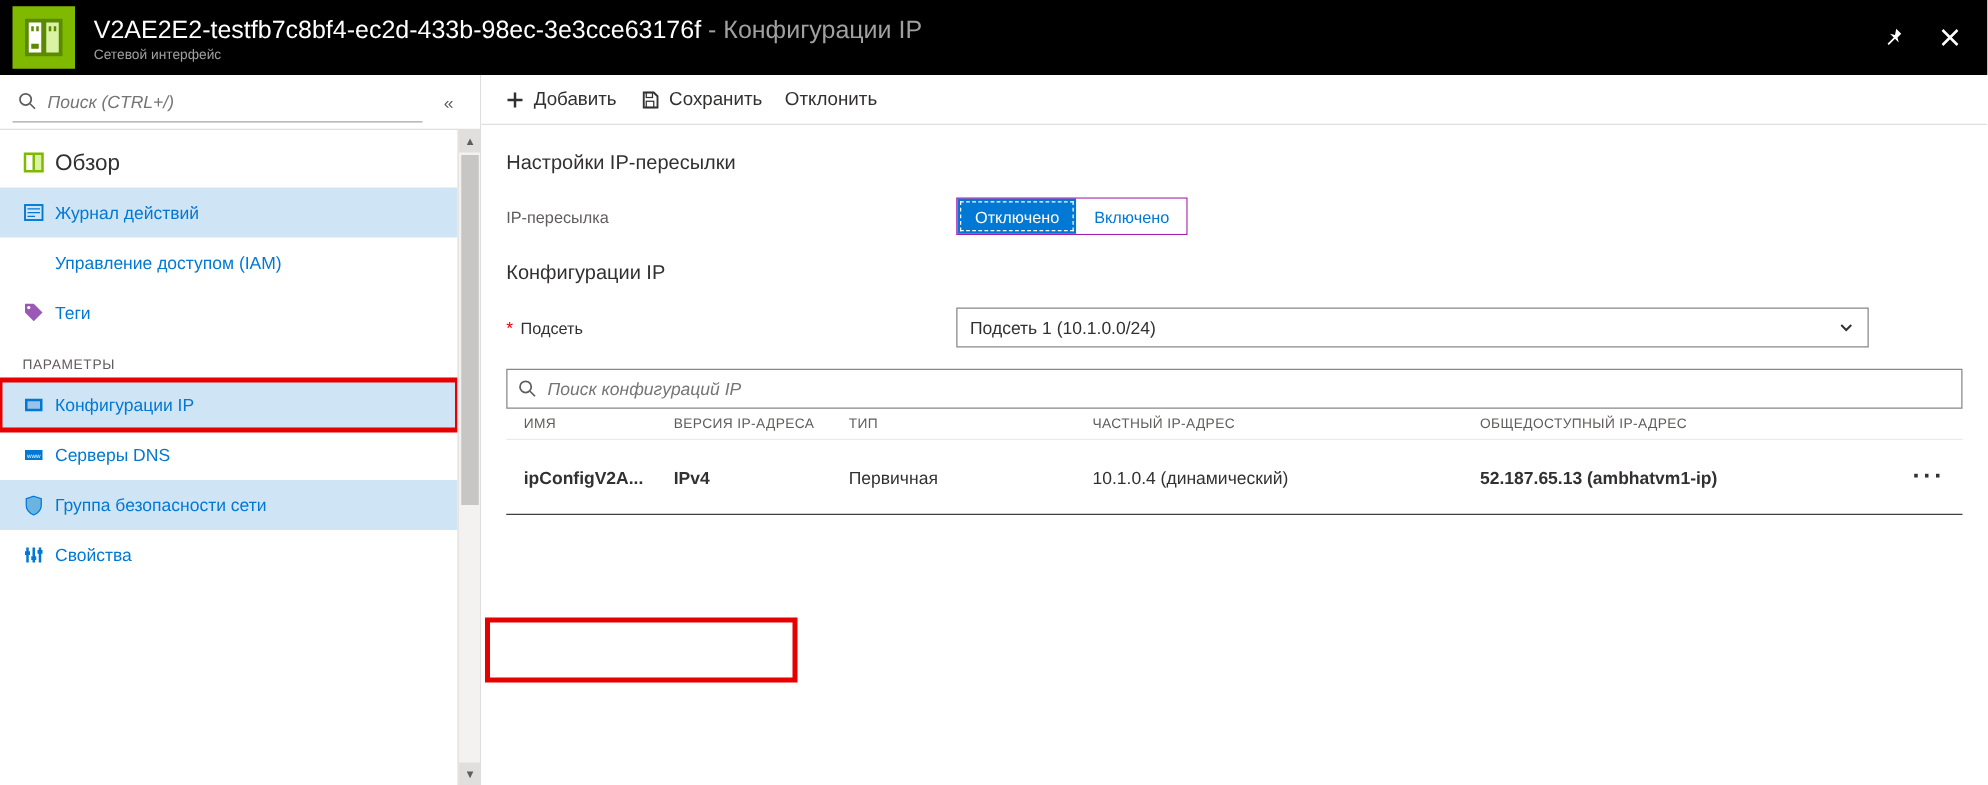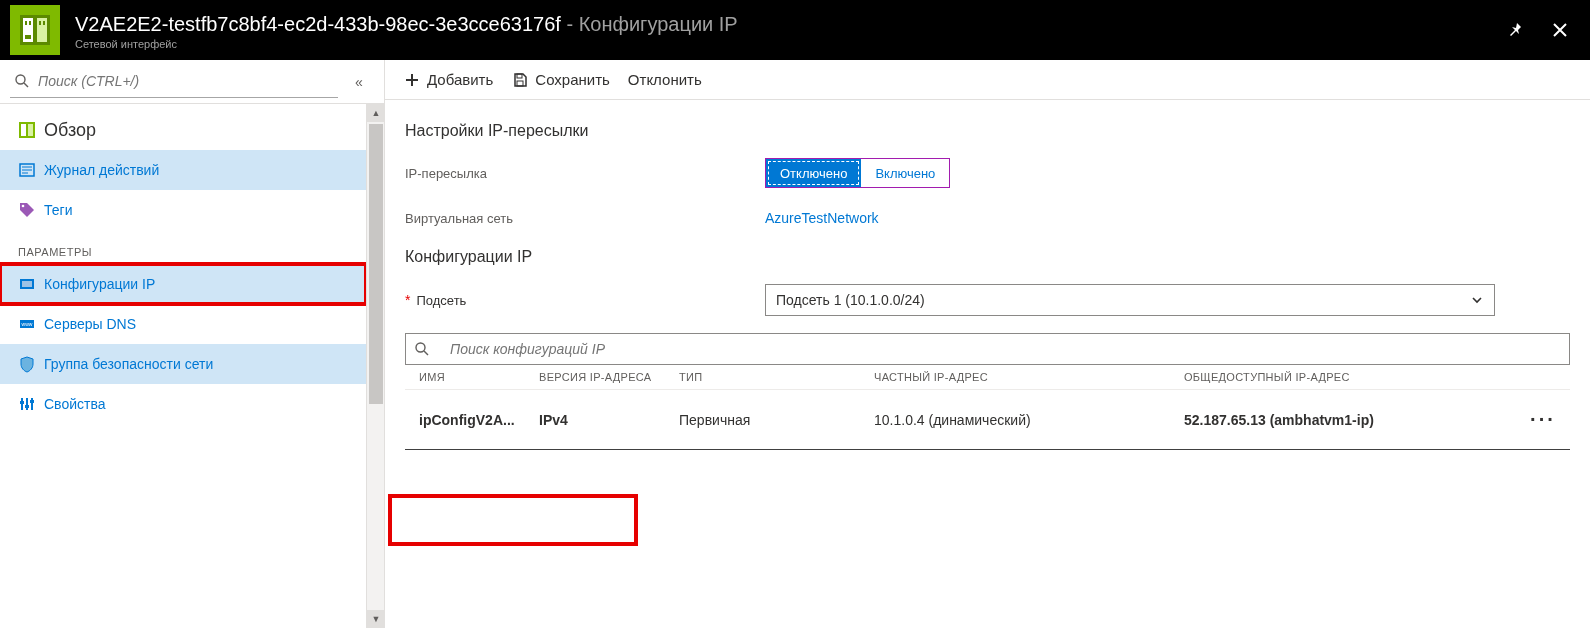--- a/index.html
+++ b/index.html
@@ -59,21 +59,21 @@
   .toggle { display: inline-flex; border: 1px solid #a21caf; }
   .toggle .opt { height: 28px; padding: 0 14px; display: flex; align-items: center; font-size: 13px; cursor: pointer; }
   .toggle .opt.active { background: #0078d4; color: #fff; outline: 1px dashed #fff; outline-offset: -3px; }
   .toggle .opt.inactive { color: #0078d4; background: #fff; }
   
   .link { color: #0078d4; font-size: 14px; cursor: pointer; }
   
   .select-box { border: 1px solid #8a8886; height: 32px; display: flex; align-items: center; padding: 0 10px; justify-content: space-between; cursor: pointer; max-width: 730px; font-size: 14px; gap: 10px; }
   .select-box .chev { color: #605e5c; }
   
-  .filter-box { border: 1px solid #8a8886; height: 32px; display: flex; align-items: center; padding: 0 8px; gap: 20px; margin-top: 17px; }
+  .filter-box { border: 1px solid #8a8886; height: 32px; display: flex; align-items: center; padding: 0 8px; gap: 8px; margin-top: 17px; }
   .filter-box input { border: none; outline: none; flex: 1; font-size: 14px; color: #605e5c; font-style: italic; }
   .filter-box .mag { color: #605e5c; }
   
   .grid { }
   .grid-head { display: flex; padding: 6px 14px; font-size: 11px; letter-spacing: 0.3px; color: #605e5c; }
   .col-name { width: 120px; }
   .col-ver { width: 140px; }
   .col-type { width: 195px; }
   .col-priv { width: 310px; }
   .col-pub { flex: 1; }
@@ -160,20 +160,24 @@
             <svg width="18" height="18" viewBox="0 0 18 18">
                 <rect x="2" y="3" width="14" height="12" fill="none" stroke="#0078d4" stroke-width="1.5"></rect>
                 <line x1="4" y1="6" x2="14" y2="6" stroke="#0078d4"></line>
                 <line x1="4" y1="9" x2="14" y2="9" stroke="#0078d4"></line>
                 <line x1="4" y1="12" x2="10" y2="12" stroke="#0078d4"></line>
               </svg>
           </span>
           <span>Журнал действий</span>
         </div>
         <div class="nav-item">
+          <span class="nico"></span>
+          <span>Управление доступом (IAM)</span>
+        </div>
+        <div class="nav-item">
           <span class="nico">
             <svg width="18" height="18" viewBox="0 0 18 18">
                 <path d="M2 2 L9 2 L16 9 L9 16 L2 9 Z" fill="#9b59b6"></path>
                 <circle cx="5" cy="5" r="1.3" fill="#fff"></circle>
               </svg>
           </span>
           <span>Теги</span>
         </div>
 
         <div class="nav-group">ПАРАМЕТРЫ</div>
@@ -252,26 +256,20 @@
       <div class="form-row">
         <div class="form-label">IP-пересылка</div>
         <div class="form-val">
           <div class="toggle">
             <div class="opt active">Отключено</div>
             <div class="opt inactive">Включено</div>
           </div>
         </div>
       </div>
 
-      <div class="form-row">
-        <div class="form-label">Виртуальная сеть</div>
-        <div class="form-val">
-          <span class="link">AzureTestNetwork</span>
-        </div>
-      </div>
 
       <div class="section-title" style="margin-top:10px;">Конфигурации IP</div>
 
       <div class="form-row" style="margin-bottom:10px;">
         <div class="form-label dark"><span class="req">*</span><span>Подсеть</span></div>
         <div class="form-val">
           <div class="select-box">
             <span>Подсеть 1 (10.1.0.0/24)</span>
             <span class="chev">
               <svg width="14" height="14" viewBox="0 0 14 14">

